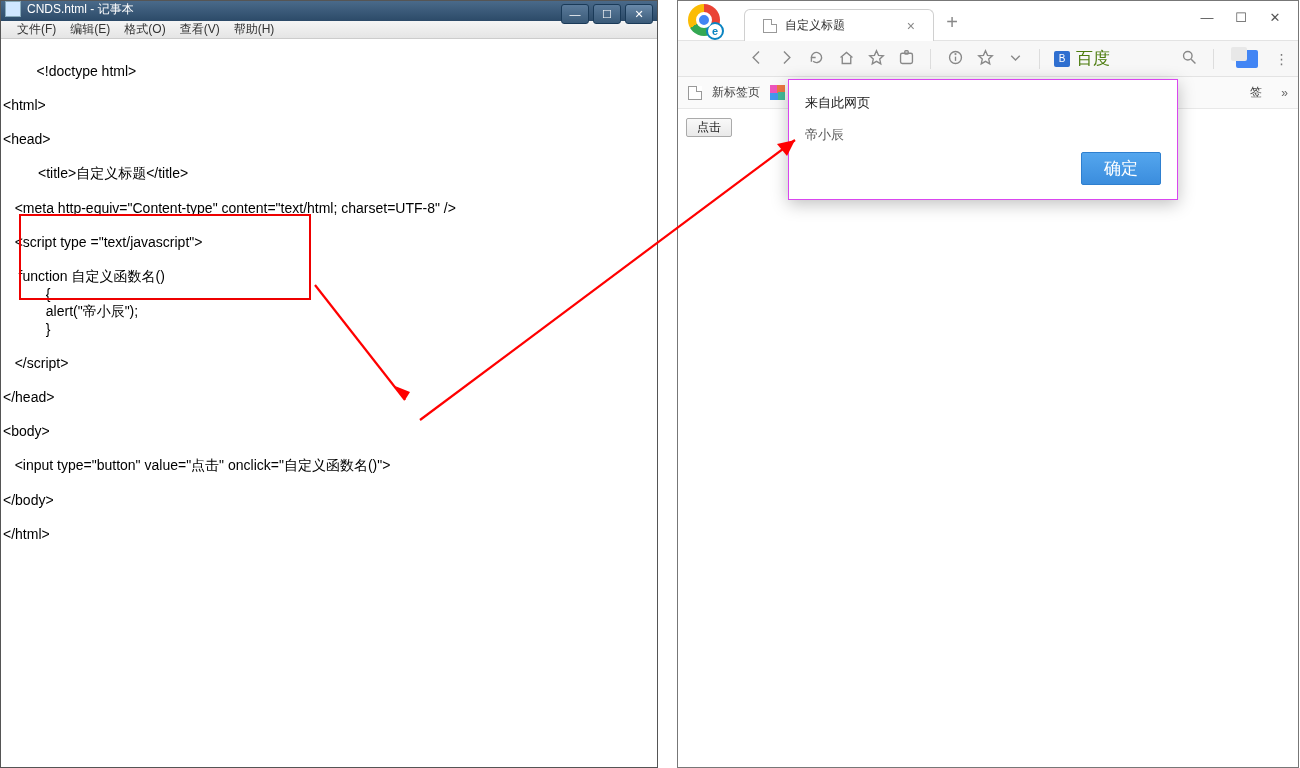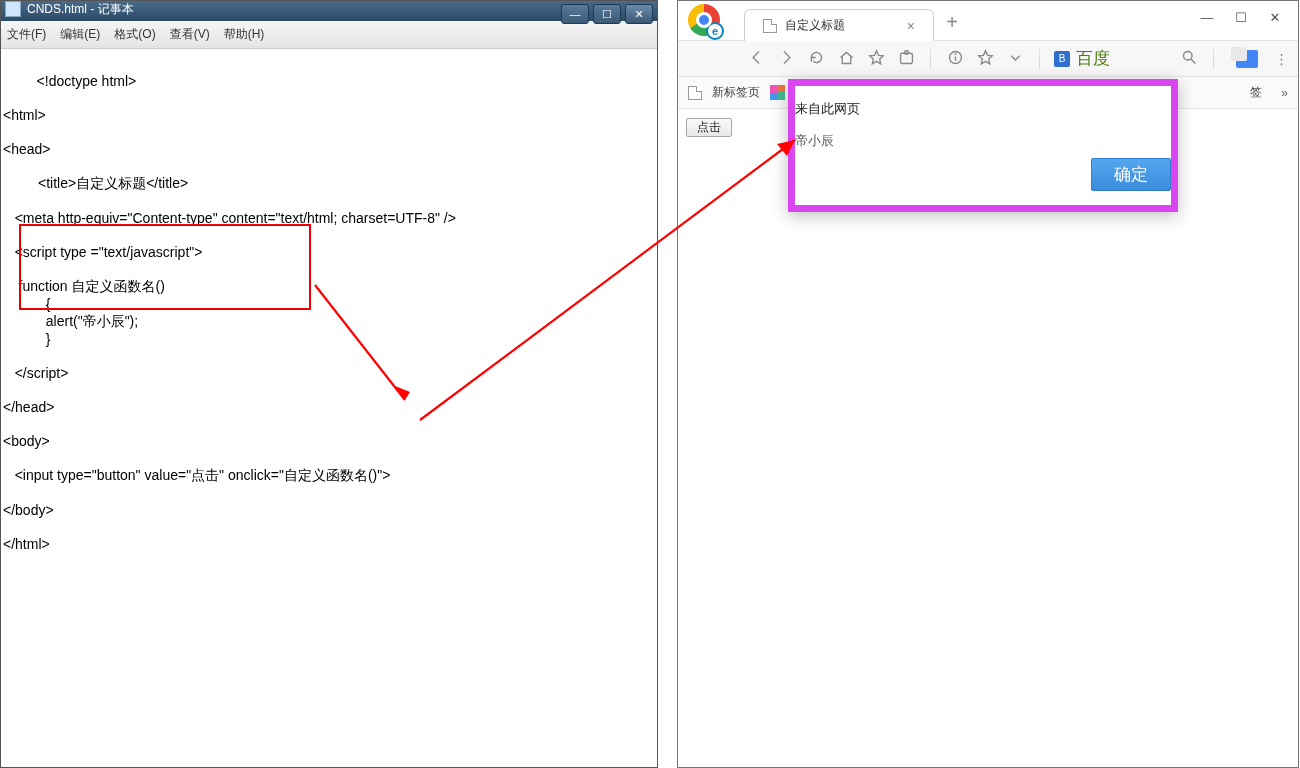--- a/index.html
+++ b/index.html
@@ -9,22 +9,22 @@
 .notepad{position:absolute;left:0;top:0;width:658px;height:768px;border:1px solid #555;
   background:#fff;display:flex;flex-direction:column}
 .np-titlebar{height:20px;background:linear-gradient(#4a6a8a,#2c4a68);color:#fff;
   display:flex;align-items:flex-start;padding:0 4px;font-size:12px;position:relative}
 .np-titlebar .icon{width:16px;height:16px;background:#cfe6ff;margin-right:6px;border:1px solid #8ab}
 .np-titlebar .wbtns{position:absolute;right:4px;top:3px;display:flex;gap:0}
 .np-titlebar .wbtn{width:28px;height:20px;background:linear-gradient(#5a7a9a,#3a5a78);
   border:1px solid #1a3a58;border-radius:3px;margin-left:4px;color:#fff;font-size:11px;
   display:flex;align-items:center;justify-content:center}
 .np-titlebar .wbtn.close{background:linear-gradient(#6a8aaa,#3a5a78)}
-.np-menubar{height:28px;background:linear-gradient(#f5f5f5,#e5e5e5);border-bottom:1px solid #ccc;
-  display:flex;align-items:center;padding:0 6px;font-size:12px;color:#333}
+.np-menubar{height:18px;background:linear-gradient(#f5f5f5,#e5e5e5);border-bottom:1px solid #ccc;
+  display:flex;align-items:center;padding:0 16px;font-size:12px;color:#333}
 .np-menubar span{margin-right:14px}
 .np-body{flex:1;background:#fff;padding:8px 2px;font-family:"SimSun","Courier New",monospace;
   font-size:14px;color:#000;white-space:pre;position:relative;overflow:hidden}
 .highlight-box{position:absolute;border:2px solid #e00;left:18px;top:175px;width:292px;height:86px;
   pointer-events:none}
 
 
 .browser{position:absolute;left:677px;top:0;width:622px;height:768px;border:1px solid #777;
   background:#fff;display:flex;flex-direction:column}
 .br-top{height:40px;background:#fff;border-bottom:1px solid #e3e3e3;display:flex;align-items:flex-end;
@@ -76,21 +76,21 @@
   conic-gradient(#e74 0 90deg,#4b9 90deg 180deg,#49e 180deg 270deg,#e5b 270deg 360deg)}
 .br-bookmarks .bm-crop{position:absolute;right:36px;color:#444}
 .br-bookmarks .more{position:absolute;right:10px;color:#666}
 
 .br-page{flex:1;background:#fff;padding:8px;position:relative}
 .page-btn{font-size:12px;padding:0 10px;background:linear-gradient(#f9f9f9,#e9e9e9);
   border:1px solid #aaa;border-radius:2px;color:#222}
 
 
 .alert-box{position:absolute;left:110px;top:-30px;width:390px;background:#fff;
-  border:7px solid #d946ef;box-shadow:0 4px 16px rgba(0,0,0,.25);padding:14px 0;
+  border:1px solid #d946ef;box-shadow:0 4px 16px rgba(0,0,0,.25);padding:14px 16px;
   font-size:13px;color:#333}
 .alert-box .al-title{font-weight:400;color:#222;margin-bottom:14px}
 .alert-box .al-msg{color:#555;margin-bottom:8px}
 .alert-box .al-btn{float:right;background:linear-gradient(#54a6ee,#3b8ddd);color:#fff;
   border:1px solid #2e7fcf;border-radius:2px;padding:4px 22px;font-size:17px}
 .alert-box::after{content:"";display:block;clear:both}
 
 
 .arrow{position:absolute;pointer-events:none;z-index:50}
 .arrow line{stroke:#f00;stroke-width:2.2}

